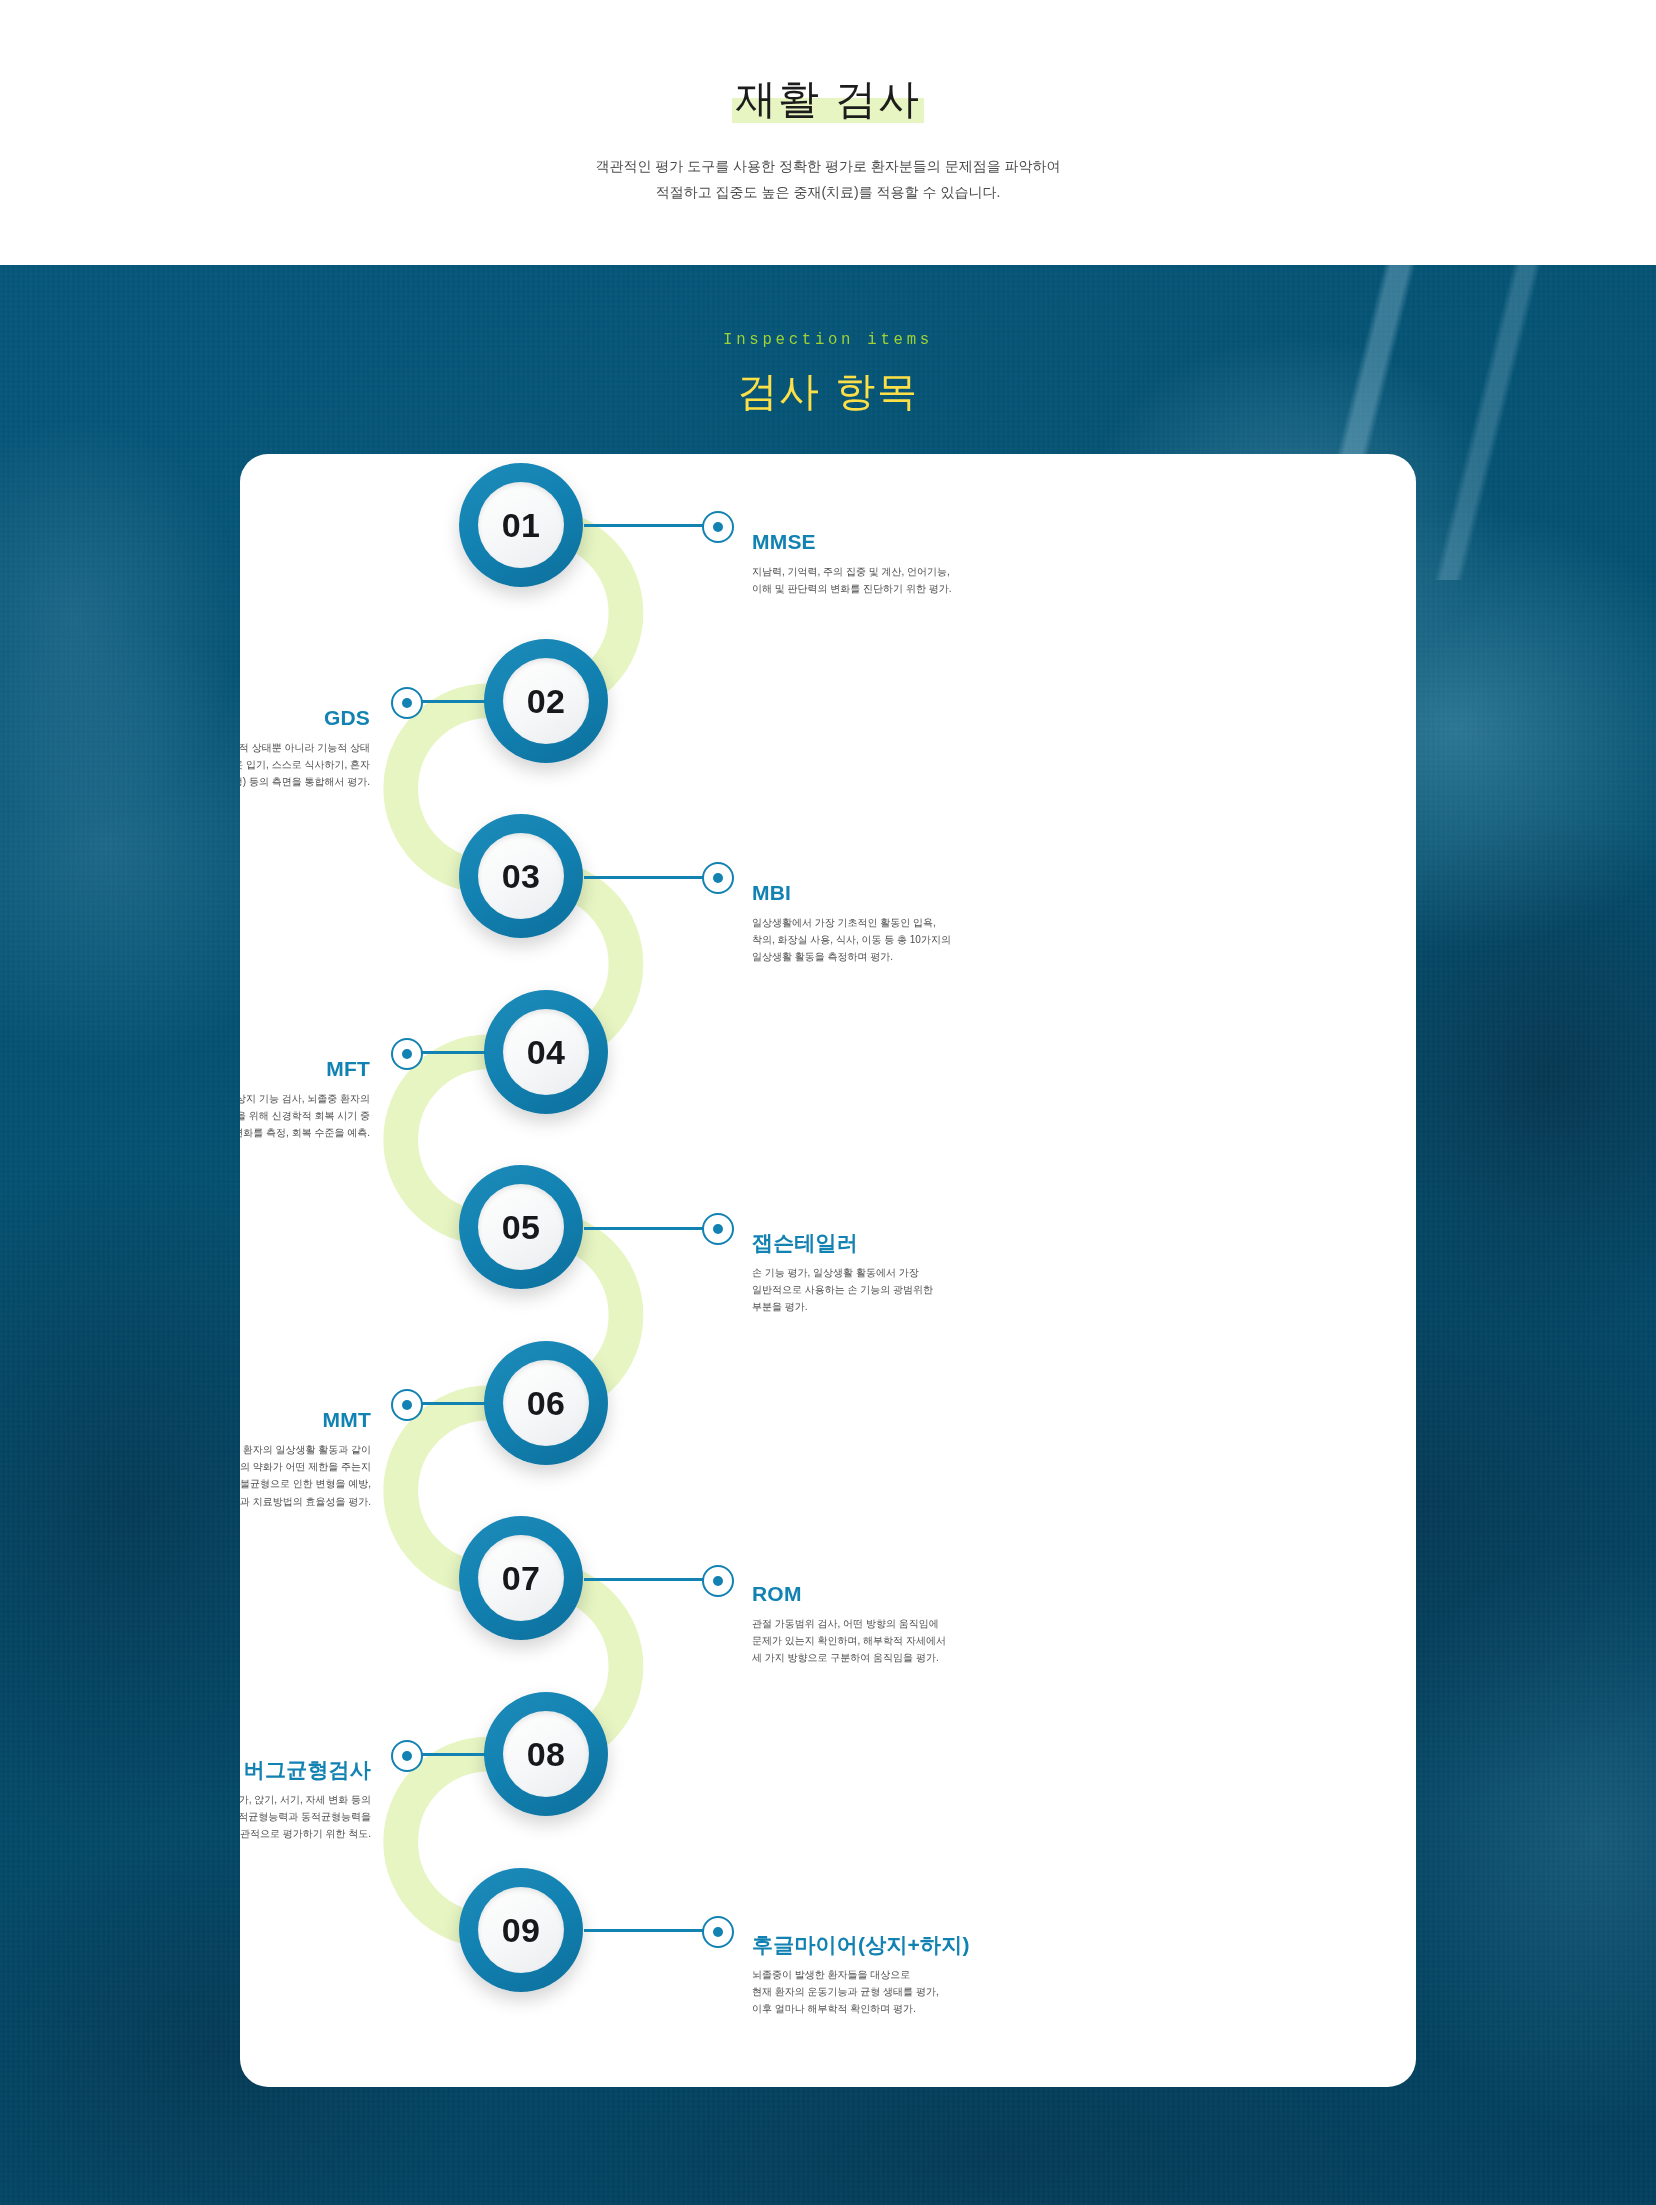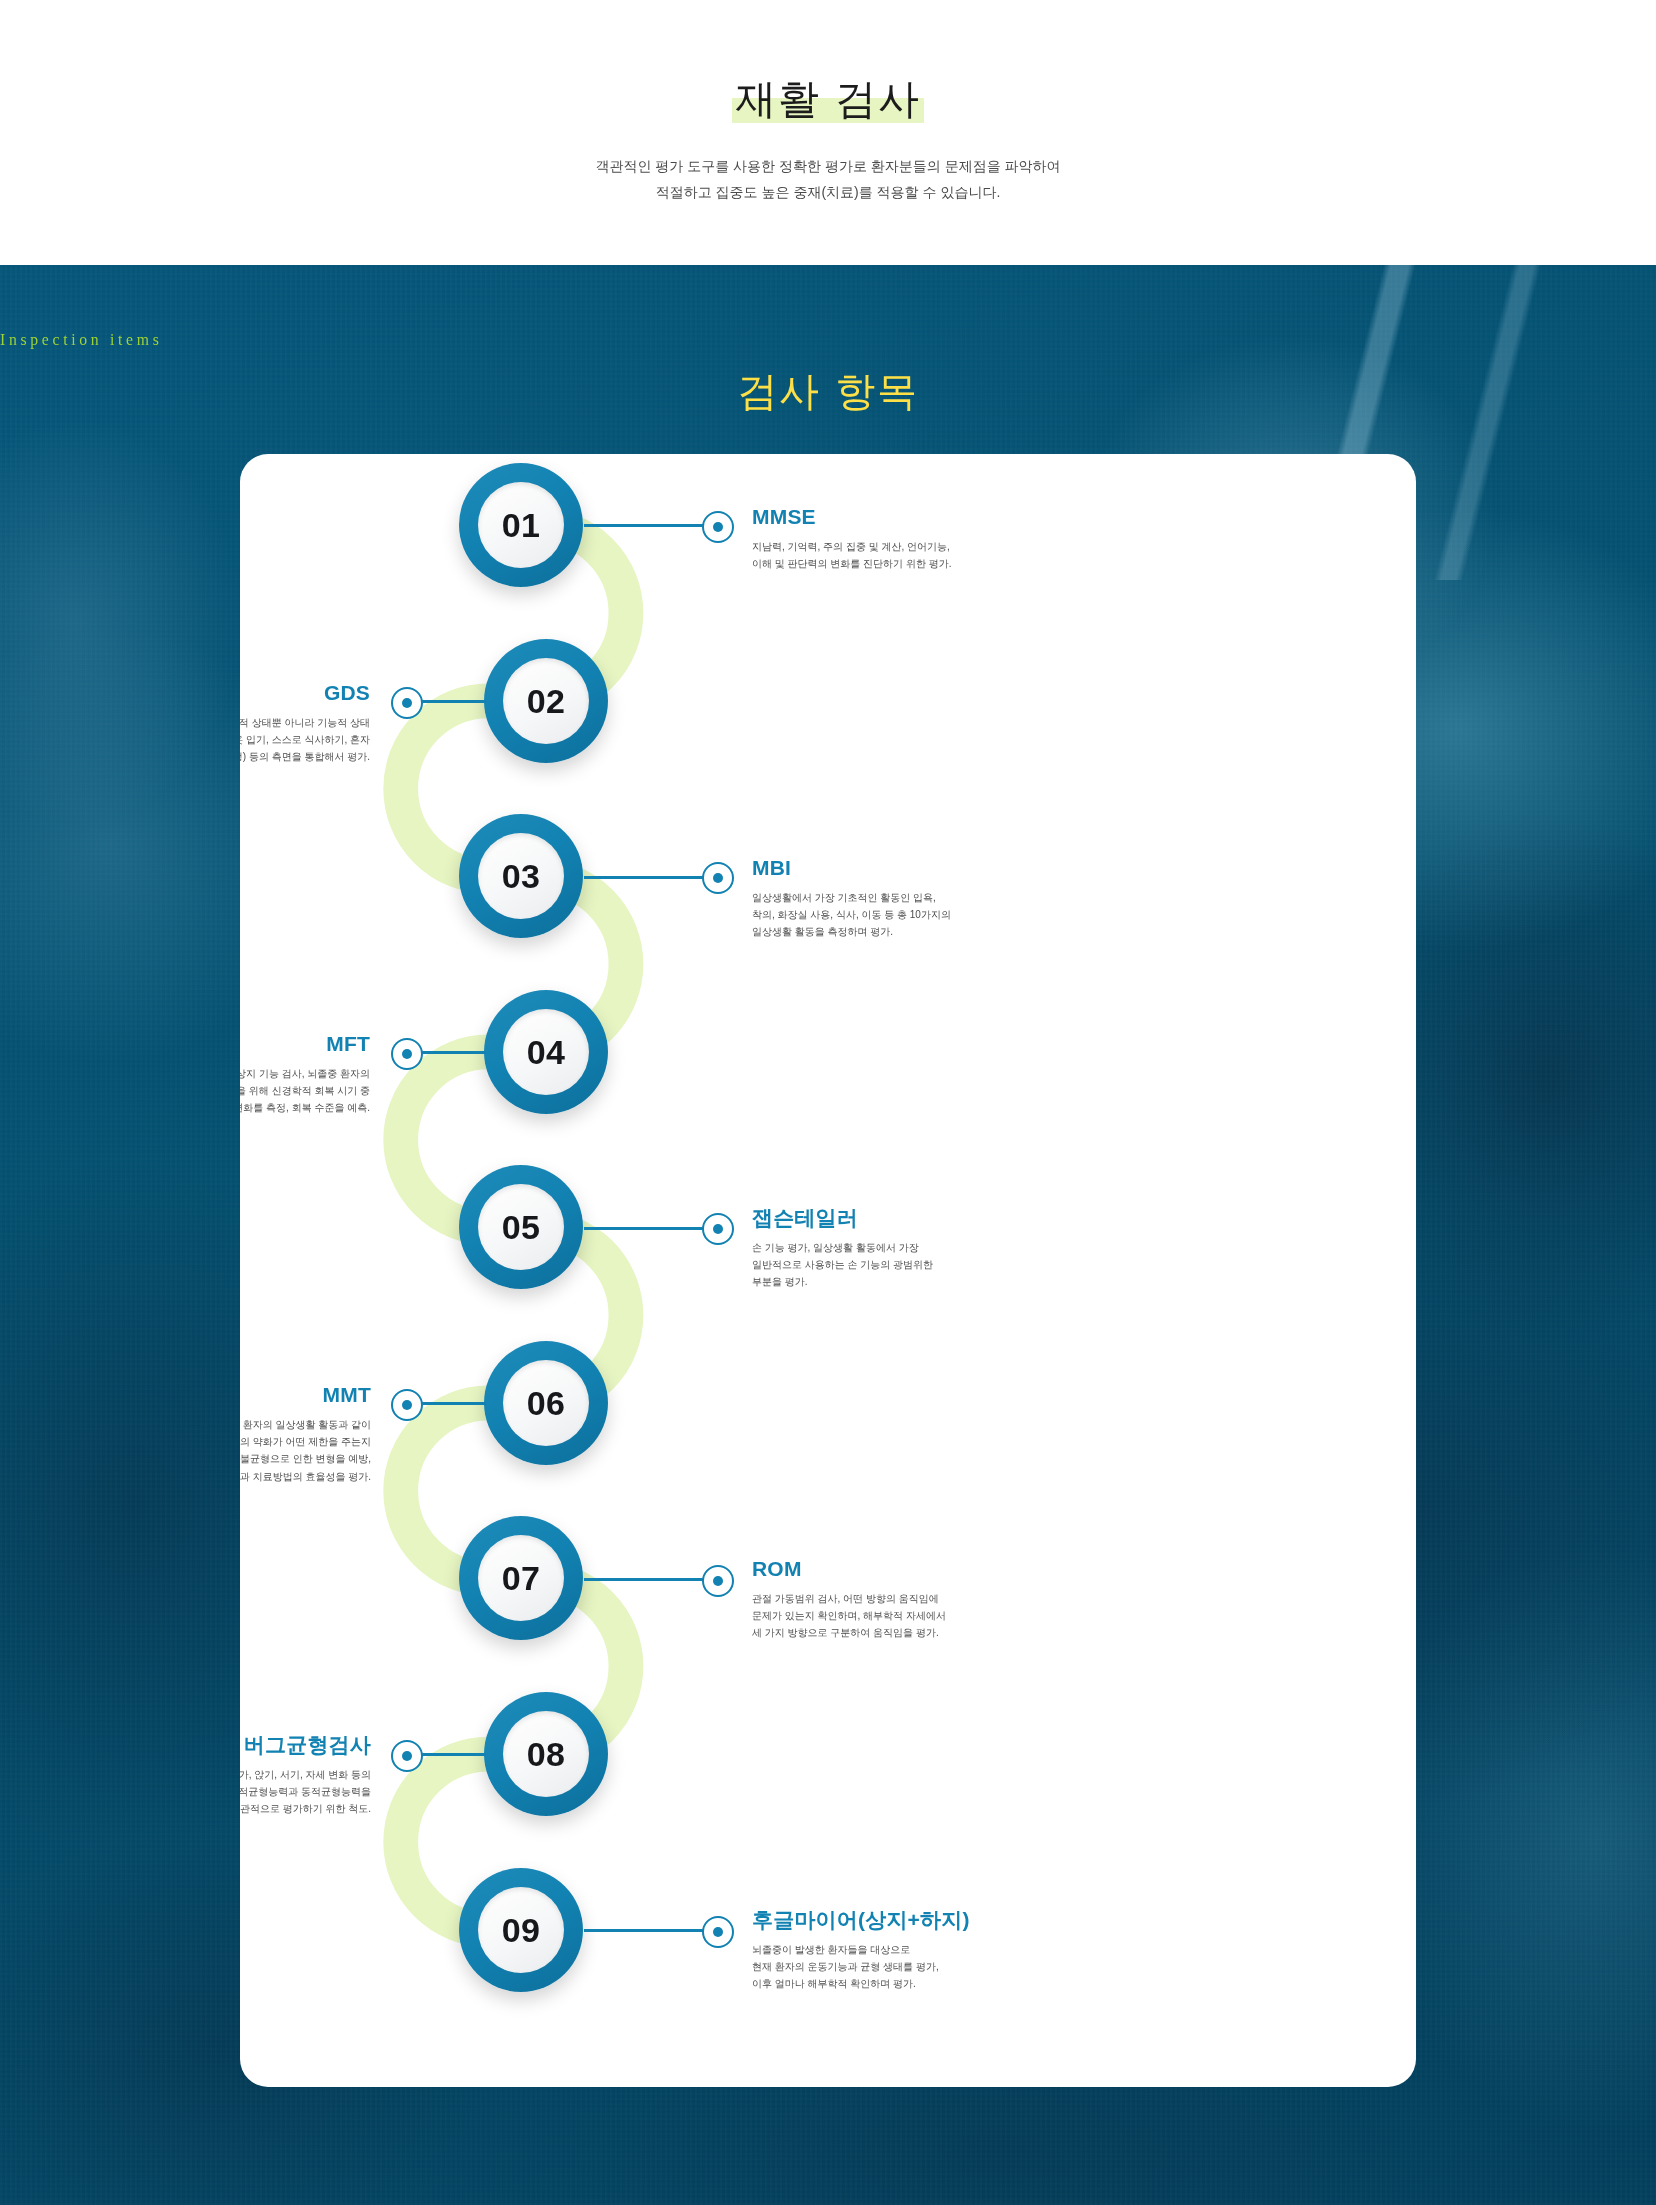--- a/index.html
+++ b/index.html
@@ -64,22 +64,22 @@
   }
   .photo-rails{
     position:absolute;right:-50px;top:-33px;width:629px;height:348px;
     background:
       linear-gradient(104deg, rgba(0,0,0,0) 44%, rgba(175,215,232,0.30) 45%, rgba(175,215,232,0.30) 47.5%, rgba(0,0,0,0) 48.5%),
       linear-gradient(104deg, rgba(0,0,0,0) 62%, rgba(175,215,232,0.22) 63%, rgba(175,215,232,0.22) 65%, rgba(0,0,0,0) 66%);
   }
 
   
   .sec-eyebrow{
-    position:absolute;left:0;right:0;top:66px;
-    font-family:Liberation Serif, serif;
+    position:absolute;left:0;right:0;top:66px;text-align:center;
+    font-family:Liberation Mono, monospace;
     font-size:15.7px;color:#9fd335;letter-spacing:3.7px;font-weight:400;
     z-index:4;
   }
   .sec-title{
     position:absolute;left:0;right:0;top:99px;text-align:center;
     font-family:"DejaVu Serif","Liberation Serif",serif;
     font-size:40px;color:#fde047;letter-spacing:1.7px;font-weight:400;
     z-index:4;
   }
 
@@ -114,21 +114,21 @@
     position:absolute;width:28px;height:28px;border-radius:50%;
     border:2.5px solid #1282b2;background:#ffffff;
     display:flex;align-items:center;justify-content:center;
   }
   .marker i{display:block;width:10px;height:10px;border-radius:50%;background:#1282b2;}
 
   
   .conn{position:absolute;height:2.5px;background:#1282b2;}
 
   
-  .txt{position:absolute;}
+  .txt{position:absolute;margin-top:25px;}
   .txt .name{
     font-size:21px;font-weight:700;color:#1282b2;margin:0 0 8.3px 0;
     letter-spacing:0.2px;line-height:1.1;
   }
   .txt .desc{
     font-size:10px;color:#4c4c4c;line-height:1.72;font-weight:400;
     white-space:pre-line;
   }
   .txt.right{text-align:left;}
   .txt.left{text-align:right;}

